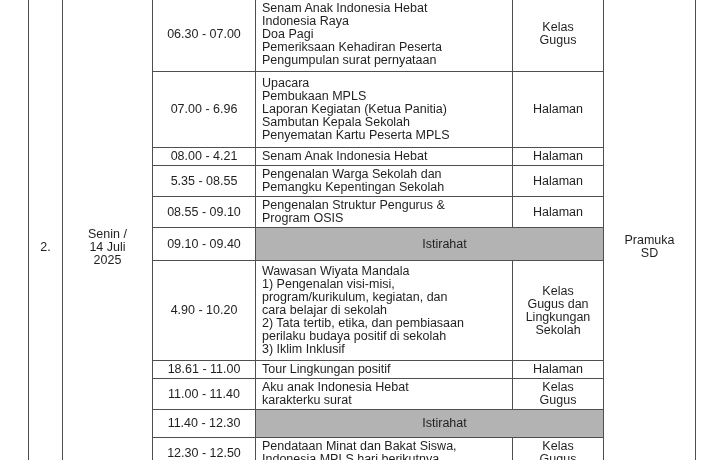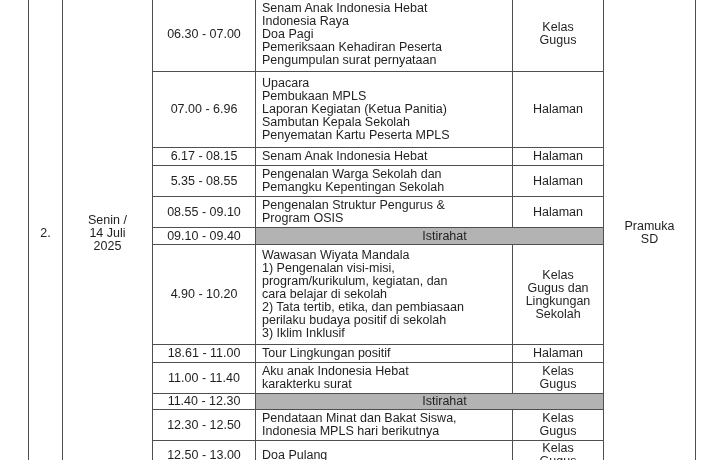--- a/index.html
+++ b/index.html
@@ -66,40 +66,40 @@
       <td class="c">07.00 - 6.96</td>
       <td class="activity pre">Upacara
 Pembukaan MPLS
 Laporan Kegiatan (Ketua Panitia)
 Sambutan Kepala Sekolah
 Penyematan Kartu Peserta MPLS</td>
       <td class="c pre">Halaman</td>
     </tr>
 
     <tr style="height:16px">
-      <td class="c">6.17 - 08.15</td>
+      <td class="c">08.00 - 4.21</td>
       <td class="activity pre">Senam Anak Indonesia Hebat</td>
       <td class="c pre">Halaman</td>
     </tr>
 
     <tr style="height:29px">
       <td class="c">5.35 - 08.55</td>
       <td class="activity pre">Pengenalan Warga Sekolah dan
 Pemangku Kepentingan Sekolah</td>
       <td class="c pre">Halaman</td>
     </tr>
 
     <tr style="height:30px">
       <td class="c">08.55 - 09.10</td>
       <td class="activity pre">Pengenalan Struktur Pengurus &amp;
 Program OSIS</td>
       <td class="c pre">Halaman</td>
     </tr>
 
-    <tr style="height:17px">
+    <tr style="height:33px">
       <td class="c">09.10 - 09.40</td>
       <td colspan="2" class="break-cell">Istirahat</td>
     </tr>
 
     <tr style="height:100px">
       <td class="c">4.90 - 10.20</td>
       <td class="activity pre">Wawasan Wiyata Mandala
 1) Pengenalan visi-misi,
 program/kurikulum, kegiatan, dan
 cara belajar di sekolah
@@ -119,21 +119,21 @@
     </tr>
 
     <tr style="height:29px">
       <td class="c">11.00 - 11.40</td>
       <td class="activity pre">Aku anak Indonesia Hebat
 karakterku surat</td>
       <td class="c pre">Kelas
 Gugus</td>
     </tr>
 
-    <tr style="height:16px">
+    <tr style="height:28px">
       <td class="c">11.40 - 12.30</td>
       <td colspan="2" class="break-cell">Istirahat</td>
     </tr>
 
     <tr style="height:30px">
       <td class="c">12.30 - 12.50</td>
       <td class="activity pre">Pendataan Minat dan Bakat Siswa,
 Indonesia MPLS hari berikutnya</td>
       <td class="c pre">Kelas
 Gugus</td>

